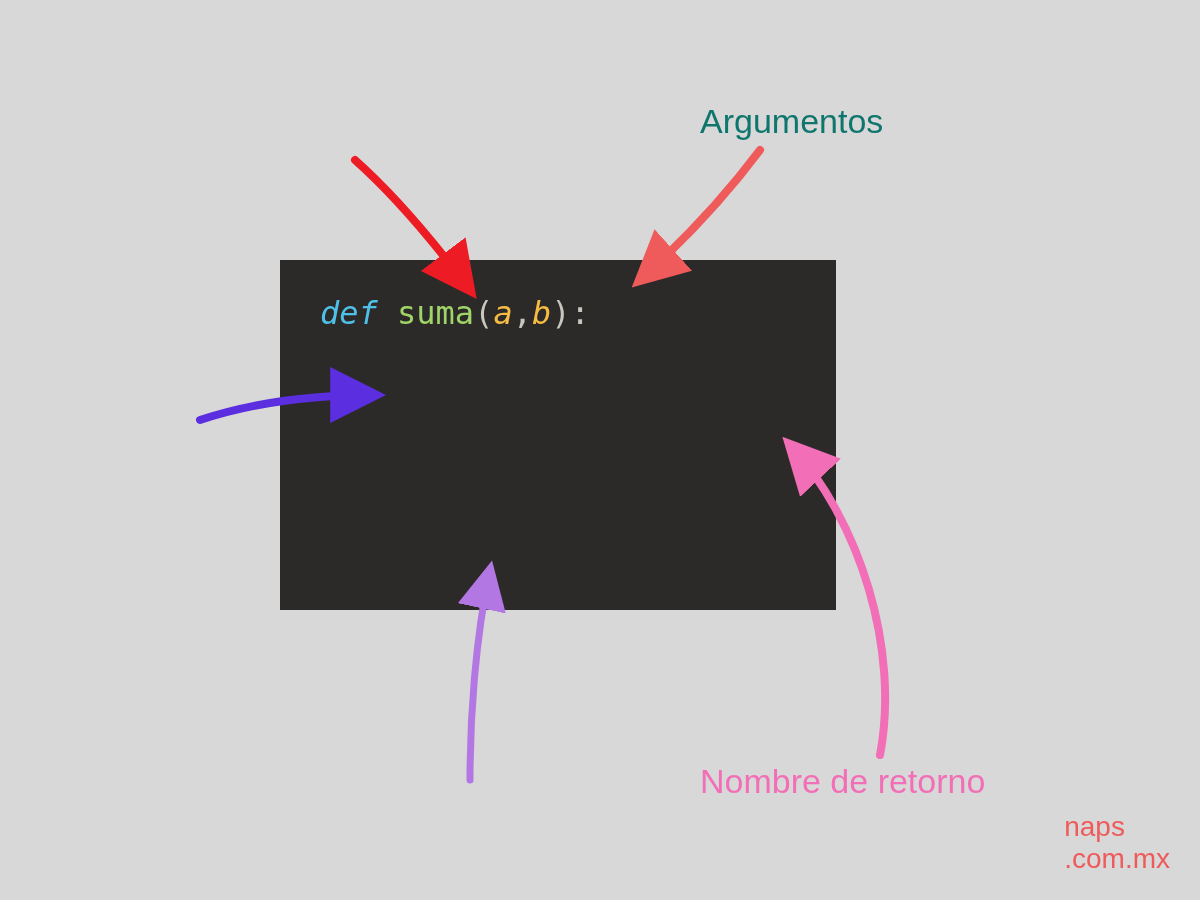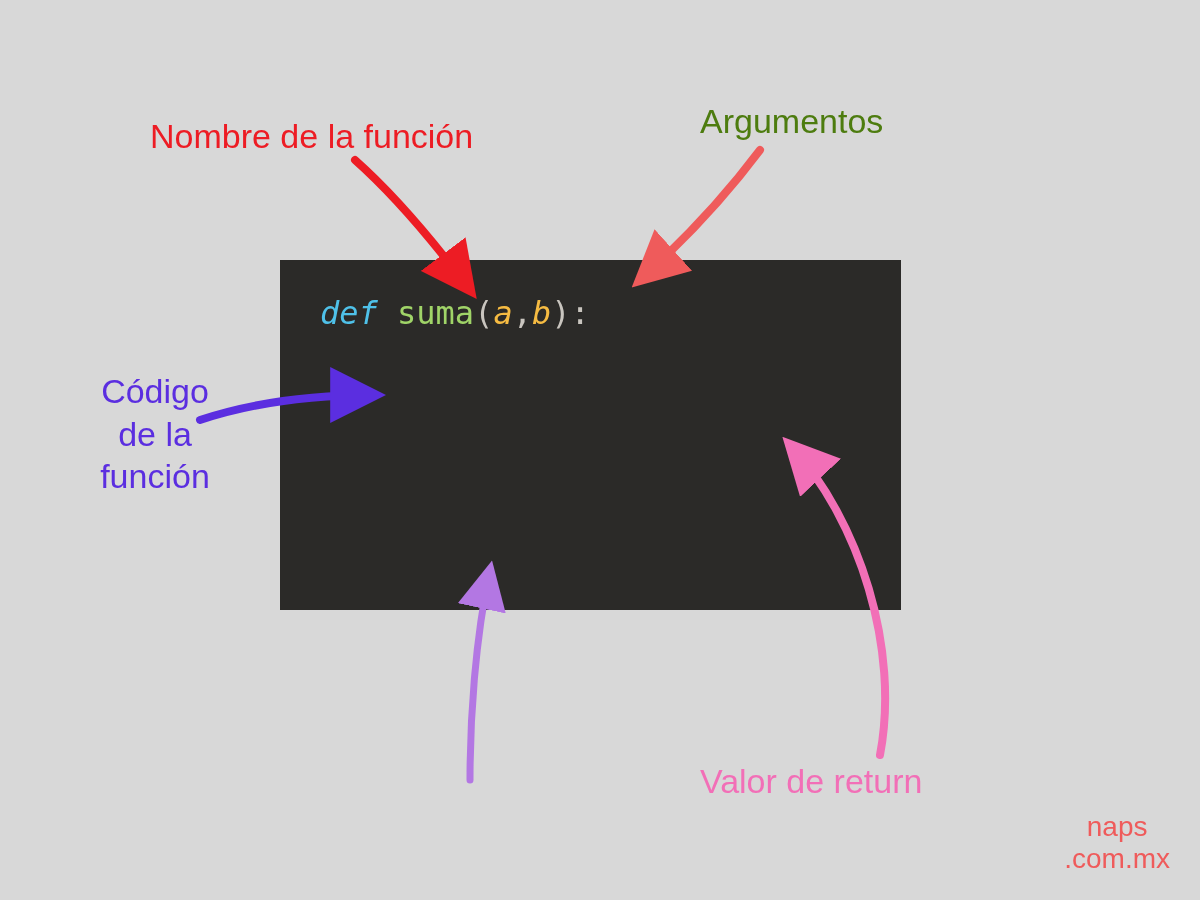--- a/index.html
+++ b/index.html
@@ -13,21 +13,21 @@
   }
   .stage {
     position: relative;
     width: 1200px;
     height: 900px;
   }
   .code-block {
     position: absolute;
     left: 280px;
     top: 260px;
-    width: 621px;
+    width: 556px;
     height: 350px;
     background: #2b2a28;
     padding: 30px 30px 30px 40px;
     box-sizing: border-box;
     font-family: "Menlo", "Consolas", monospace;
     font-size: 32px;
     line-height: 1.45;
   }
   .code-line { white-space: pre; }
   .t-def    { color: #4fc1e9; font-style: italic; }
@@ -41,30 +41,30 @@
   .t-num    { color: #c9c5bf; }
 
   .label {
     position: absolute;
     font-size: 34px;
     line-height: 1.25;
   }
   .label.center { text-align: center; }
 
   .c-red    { color: #ed1c24; }
-  .c-salmon { color: #4d7c0f; }
+  .c-salmon { color: #0f766e; }
   .c-purple { color: #5b2ee0; }
   .c-lav    { color: #b377e3; }
   .c-pink   { color: #f26fb7; }
 
   .watermark {
     position: absolute;
     right: 30px;
     bottom: 25px;
-    text-align: center;
+    text-align: left;
     color: #ef5b5b;
     font-size: 28px;
     line-height: 1.15;
   }
 
   svg.overlay {
     position: absolute;
     left: 0; top: 0;
     width: 1200px;
     height: 900px;
@@ -74,26 +74,22 @@
 </head>
 <body>
 
 <div class="stage">
 
   <div class="code-block">
     <div class="code-line"><span class="t-def">def</span><span class="t-text"> </span><span class="t-name">suma</span><span class="t-paren">(</span><span class="t-param">a</span><span class="t-text">,</span><span class="t-param">b</span><span class="t-paren">)</span><span class="t-text">:</span></div>
     <div class="code-line"> </div>
   </div>
 
-  <div class="label c-red" style="left:150px; top:115px;">Nombre de la función</div>
   <div class="label c-salmon" style="left:700px; top:100px;">Argumentos</div>
-  <div class="label c-purple center" style="left:60px; top:370px; width:190px; white-space:pre-line;">Código
-de la
-función</div>
-  <div class="label c-pink" style="left:700px; top:760px;">Valor de return</div>
+  <div class="label c-pink" style="left:700px; top:760px;">Nombre de retorno</div>
 
   <div class="watermark">
     <div>naps</div>
     <div>.com.mx</div>
   </div>
 
   <svg class="overlay" viewBox="0 0 1200 900">
     <defs>
       <marker id="ah-red" viewBox="0 0 10 10" refX="8" refY="5" markerWidth="7" markerHeight="7" orient="auto-start-reverse">
         <path d="M 0 0 L 10 5 L 0 10 z" fill="#ed1c24"></path>

